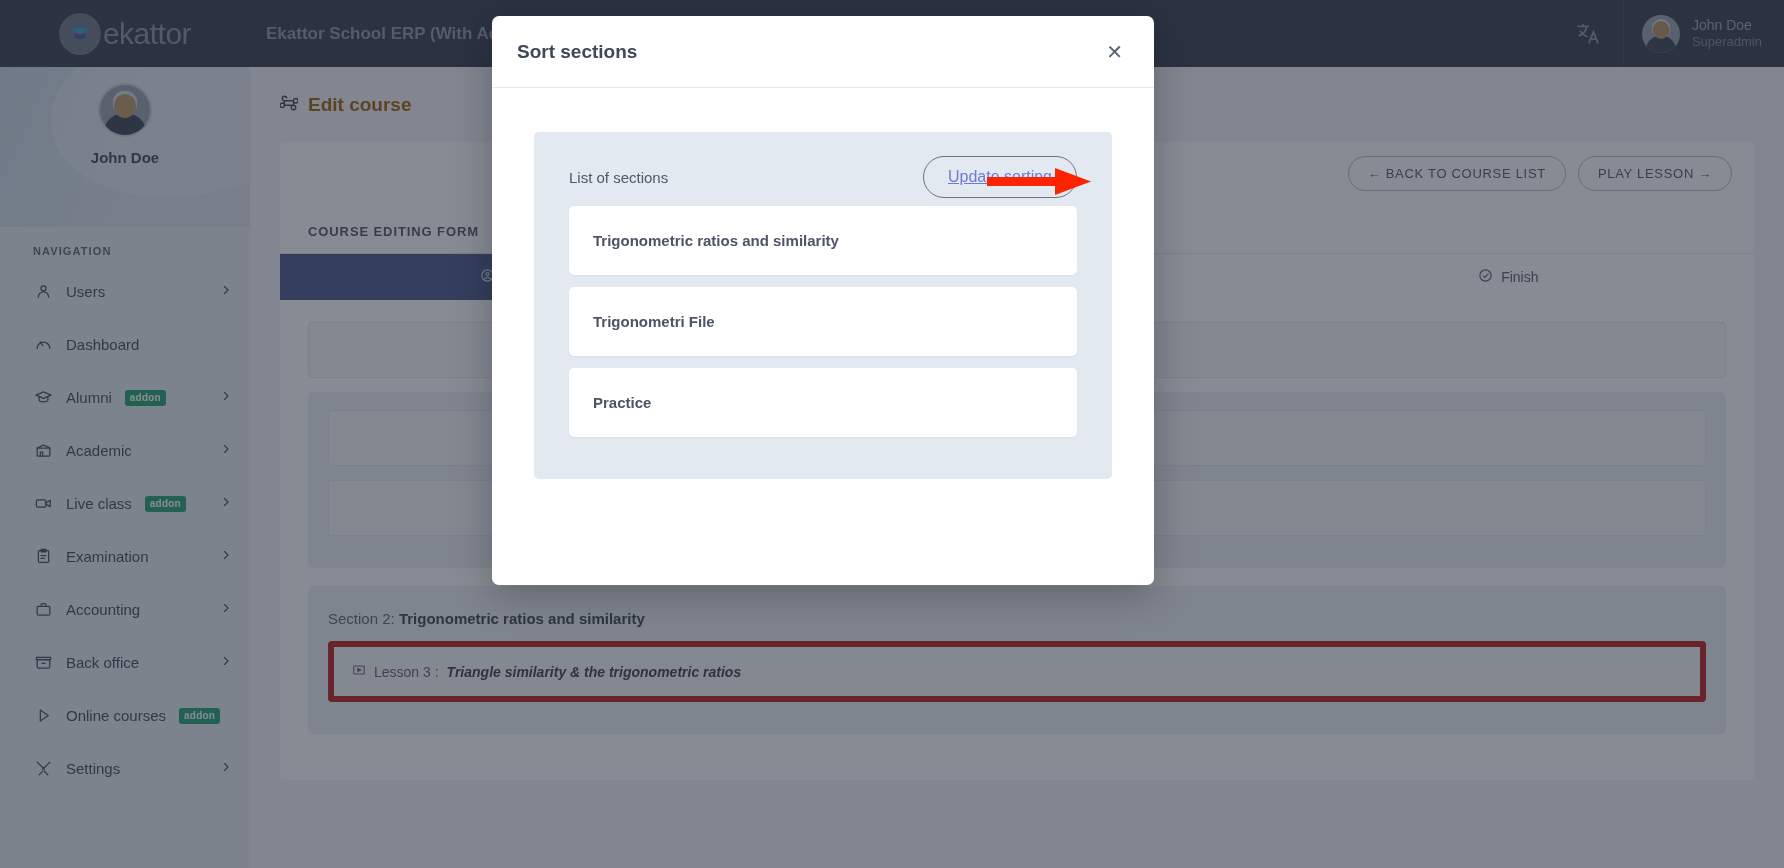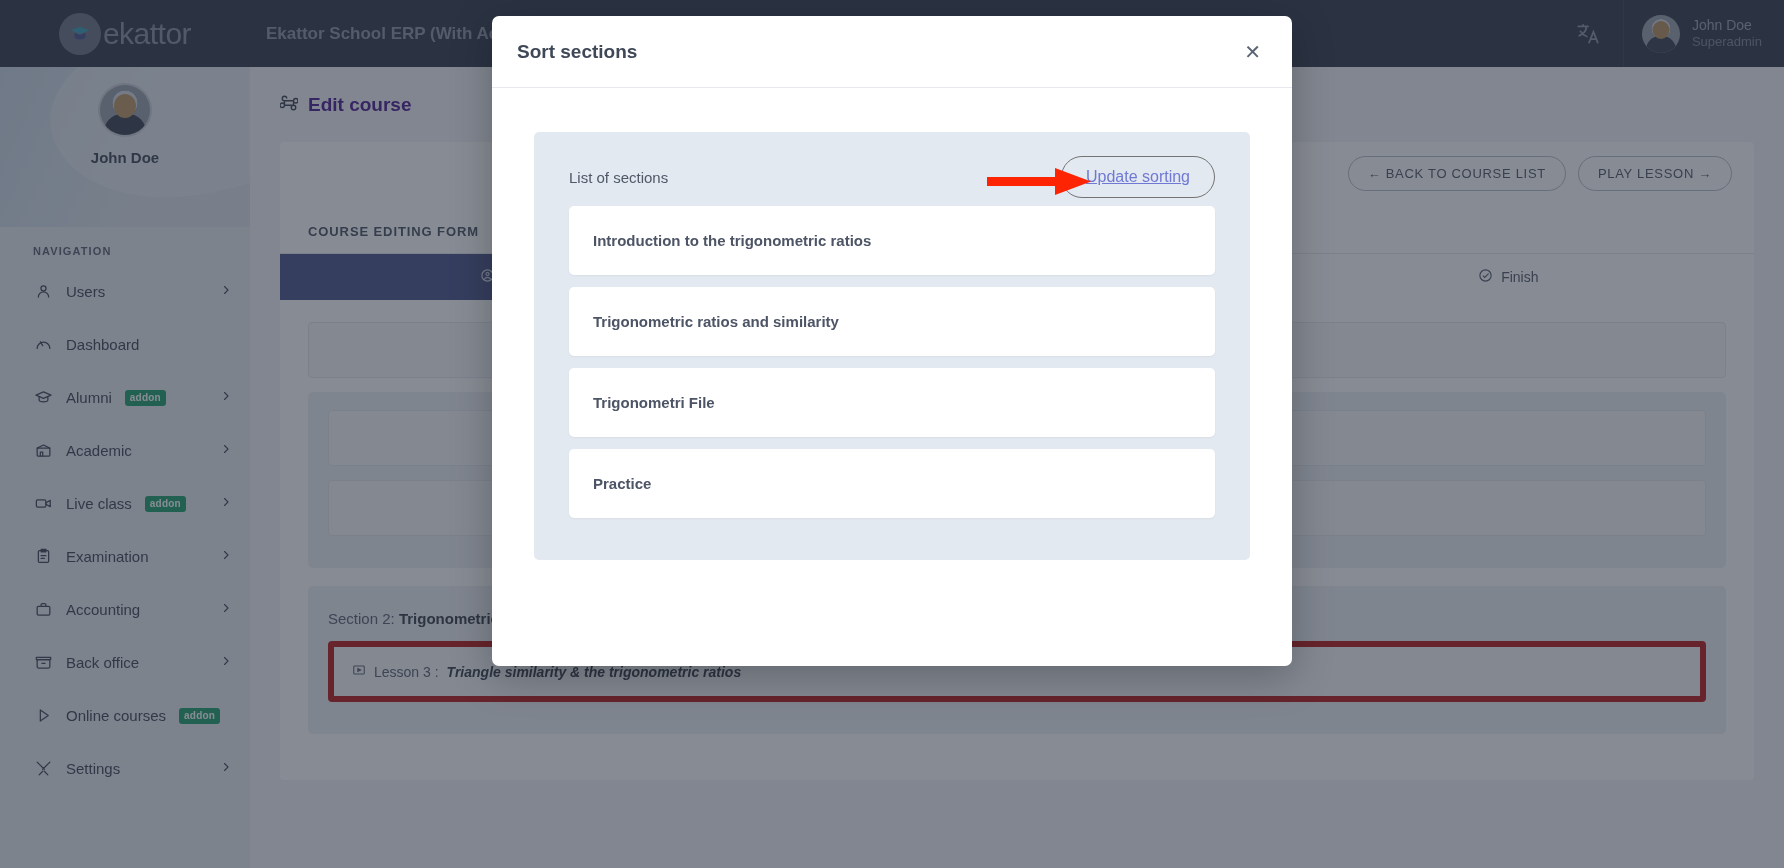--- a/index.html
+++ b/index.html
@@ -134,21 +134,21 @@
 
   
   .content {
     position: absolute; top: 67px; left: 250px; right: 0; bottom: 0;
     background: #f2f4f8; overflow: hidden;
   }
   .page-head {
     height: 75px; display: flex; align-items: center;
     padding: 0 30px; gap: 10px;
   }
-  .page-title { font-size: 19px; font-weight: bold; color: #4c1d95; }
+  .page-title { font-size: 19px; font-weight: bold; color: #a16207; }
 
   .card {
     background: #fff; margin: 0 30px; border-radius: 4px;
   }
   .card-toolbar {
     height: 62px; display: flex; align-items: center; justify-content: flex-end;
     padding: 0 22px; gap: 12px;
   }
   .pill-btn {
     border: 1px solid #b7bec9; border-radius: 30px;
@@ -189,21 +189,21 @@
   }
 
   
   .backdrop {
     position: absolute; inset: 0; background: rgba(37,44,58,0.55); z-index: 50;
   }
 
   
   .modal {
     position: absolute; z-index: 60;
-    left: 492px; top: 16px; width: 800px;
+    left: 492px; top: 16px; width: 662px;
     background: #fff; border-radius: 7px;
     box-shadow: 0 10px 40px rgba(0,0,0,0.25);
   }
   .modal-header {
     height: 72px; display: flex; align-items: center;
     padding: 0 25px; border-bottom: 1px solid #e7e9ee;
   }
   .modal-title { font-size: 19px; font-weight: bold; color: #3f4857; }
   .modal-close {
     margin-left: auto; background: none; border: 0; cursor: pointer;
@@ -485,21 +485,20 @@
     <span class="modal-title">Sort sections</span>
     <button class="modal-close">✕</button>
   </div>
   <div class="modal-body">
     <div class="sort-panel">
       <div class="sort-panel-head">
         <span class="sort-panel-title">List of sections</span>
         <button class="update-btn">Update sorting</button>
       </div>
       <div id="sort-list">
-          <div class="sort-item">Introduction to the trigonometric ratios</div>
           <div class="sort-item">Trigonometric ratios and similarity</div>
           <div class="sort-item">Trigonometri File</div>
           <div class="sort-item">Practice</div>
         </div>
     </div>
   </div>
   <div class="modal-footer"></div>
 </div>
 
 <svg class="anno-arrow" viewBox="0 0 105 30">

